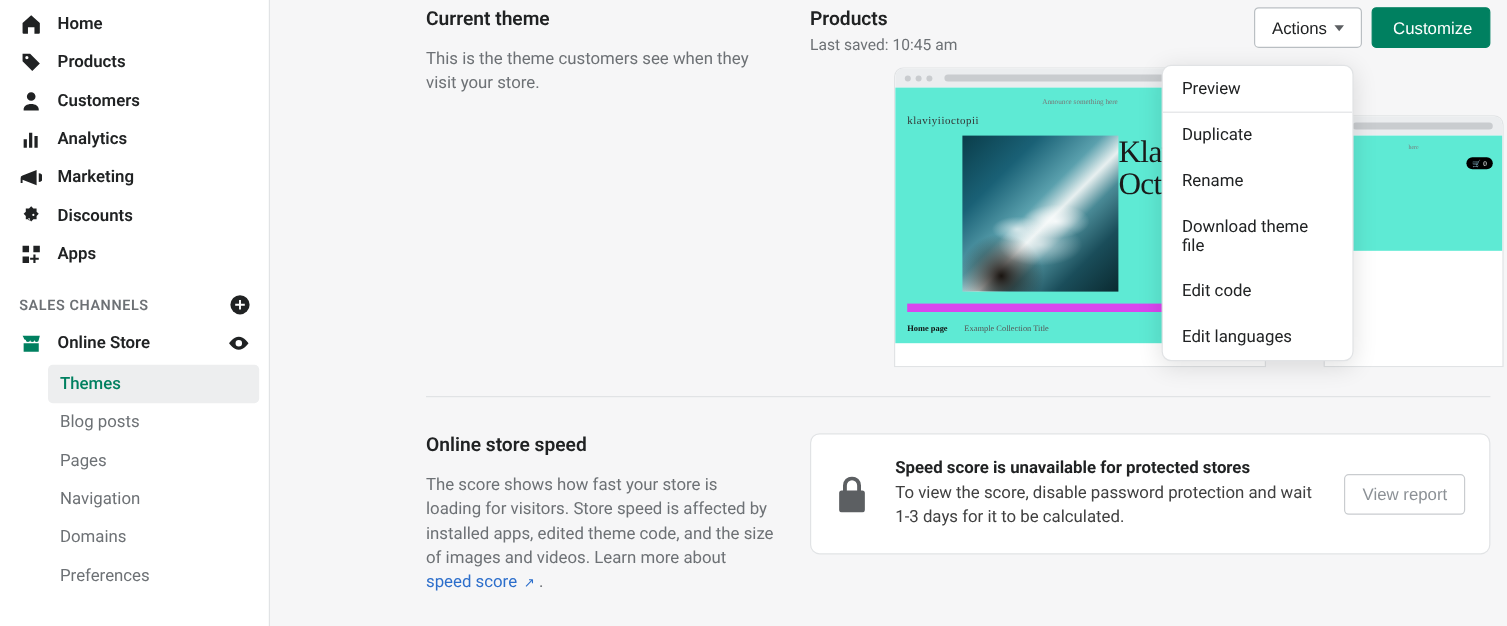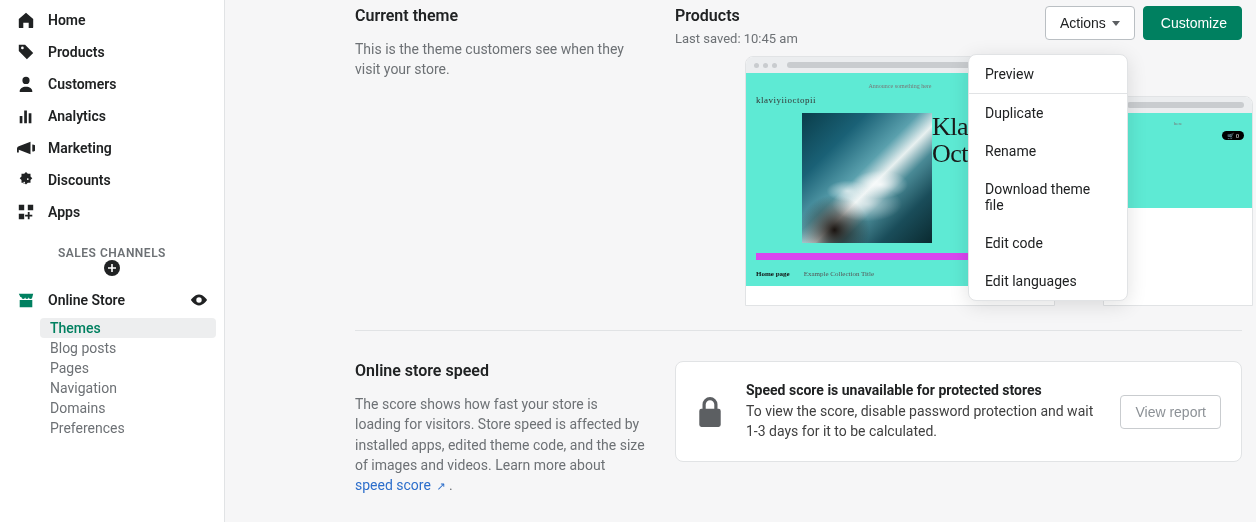--- a/index.html
+++ b/index.html
@@ -45,27 +45,26 @@
       background: #e4e5e7;
       color: #202223;
       font-size: 12px;
       font-weight: 600;
       padding: 1px 9px;
       border-radius: 10px;
     }
     .section-header {
       display: flex;
       align-items: center;
-      justify-content: flex-end;
+      justify-content: space-between;
       padding: 18px 8px 8px 8px;
       font-size: 12px;
       font-weight: 600;
       color: #6d7175;
       letter-spacing: 0.5px;
-      flex-direction: column;
     }
     .section-header .plus {
       width: 16px;
       height: 16px;
       background: #202223;
       border-radius: 50%;
       color: #fff;
       display: flex;
       align-items: center;
       justify-content: center;
@@ -79,21 +78,21 @@
       align-items:center;
       justify-content:center;
     }
     .subnav {
       padding-left: 32px;
       margin-top: 2px;
     }
     .subnav-item {
       display: flex;
       align-items: center;
-      height: 20px;
+      height: 32px;
       padding: 0 10px;
       border-radius: 4px;
       cursor: pointer;
       color: #6d7175;
       font-weight: 400;
     }
     .subnav-item.active {
       background: #edeeef;
       color: #008060;
       font-weight: 500;

